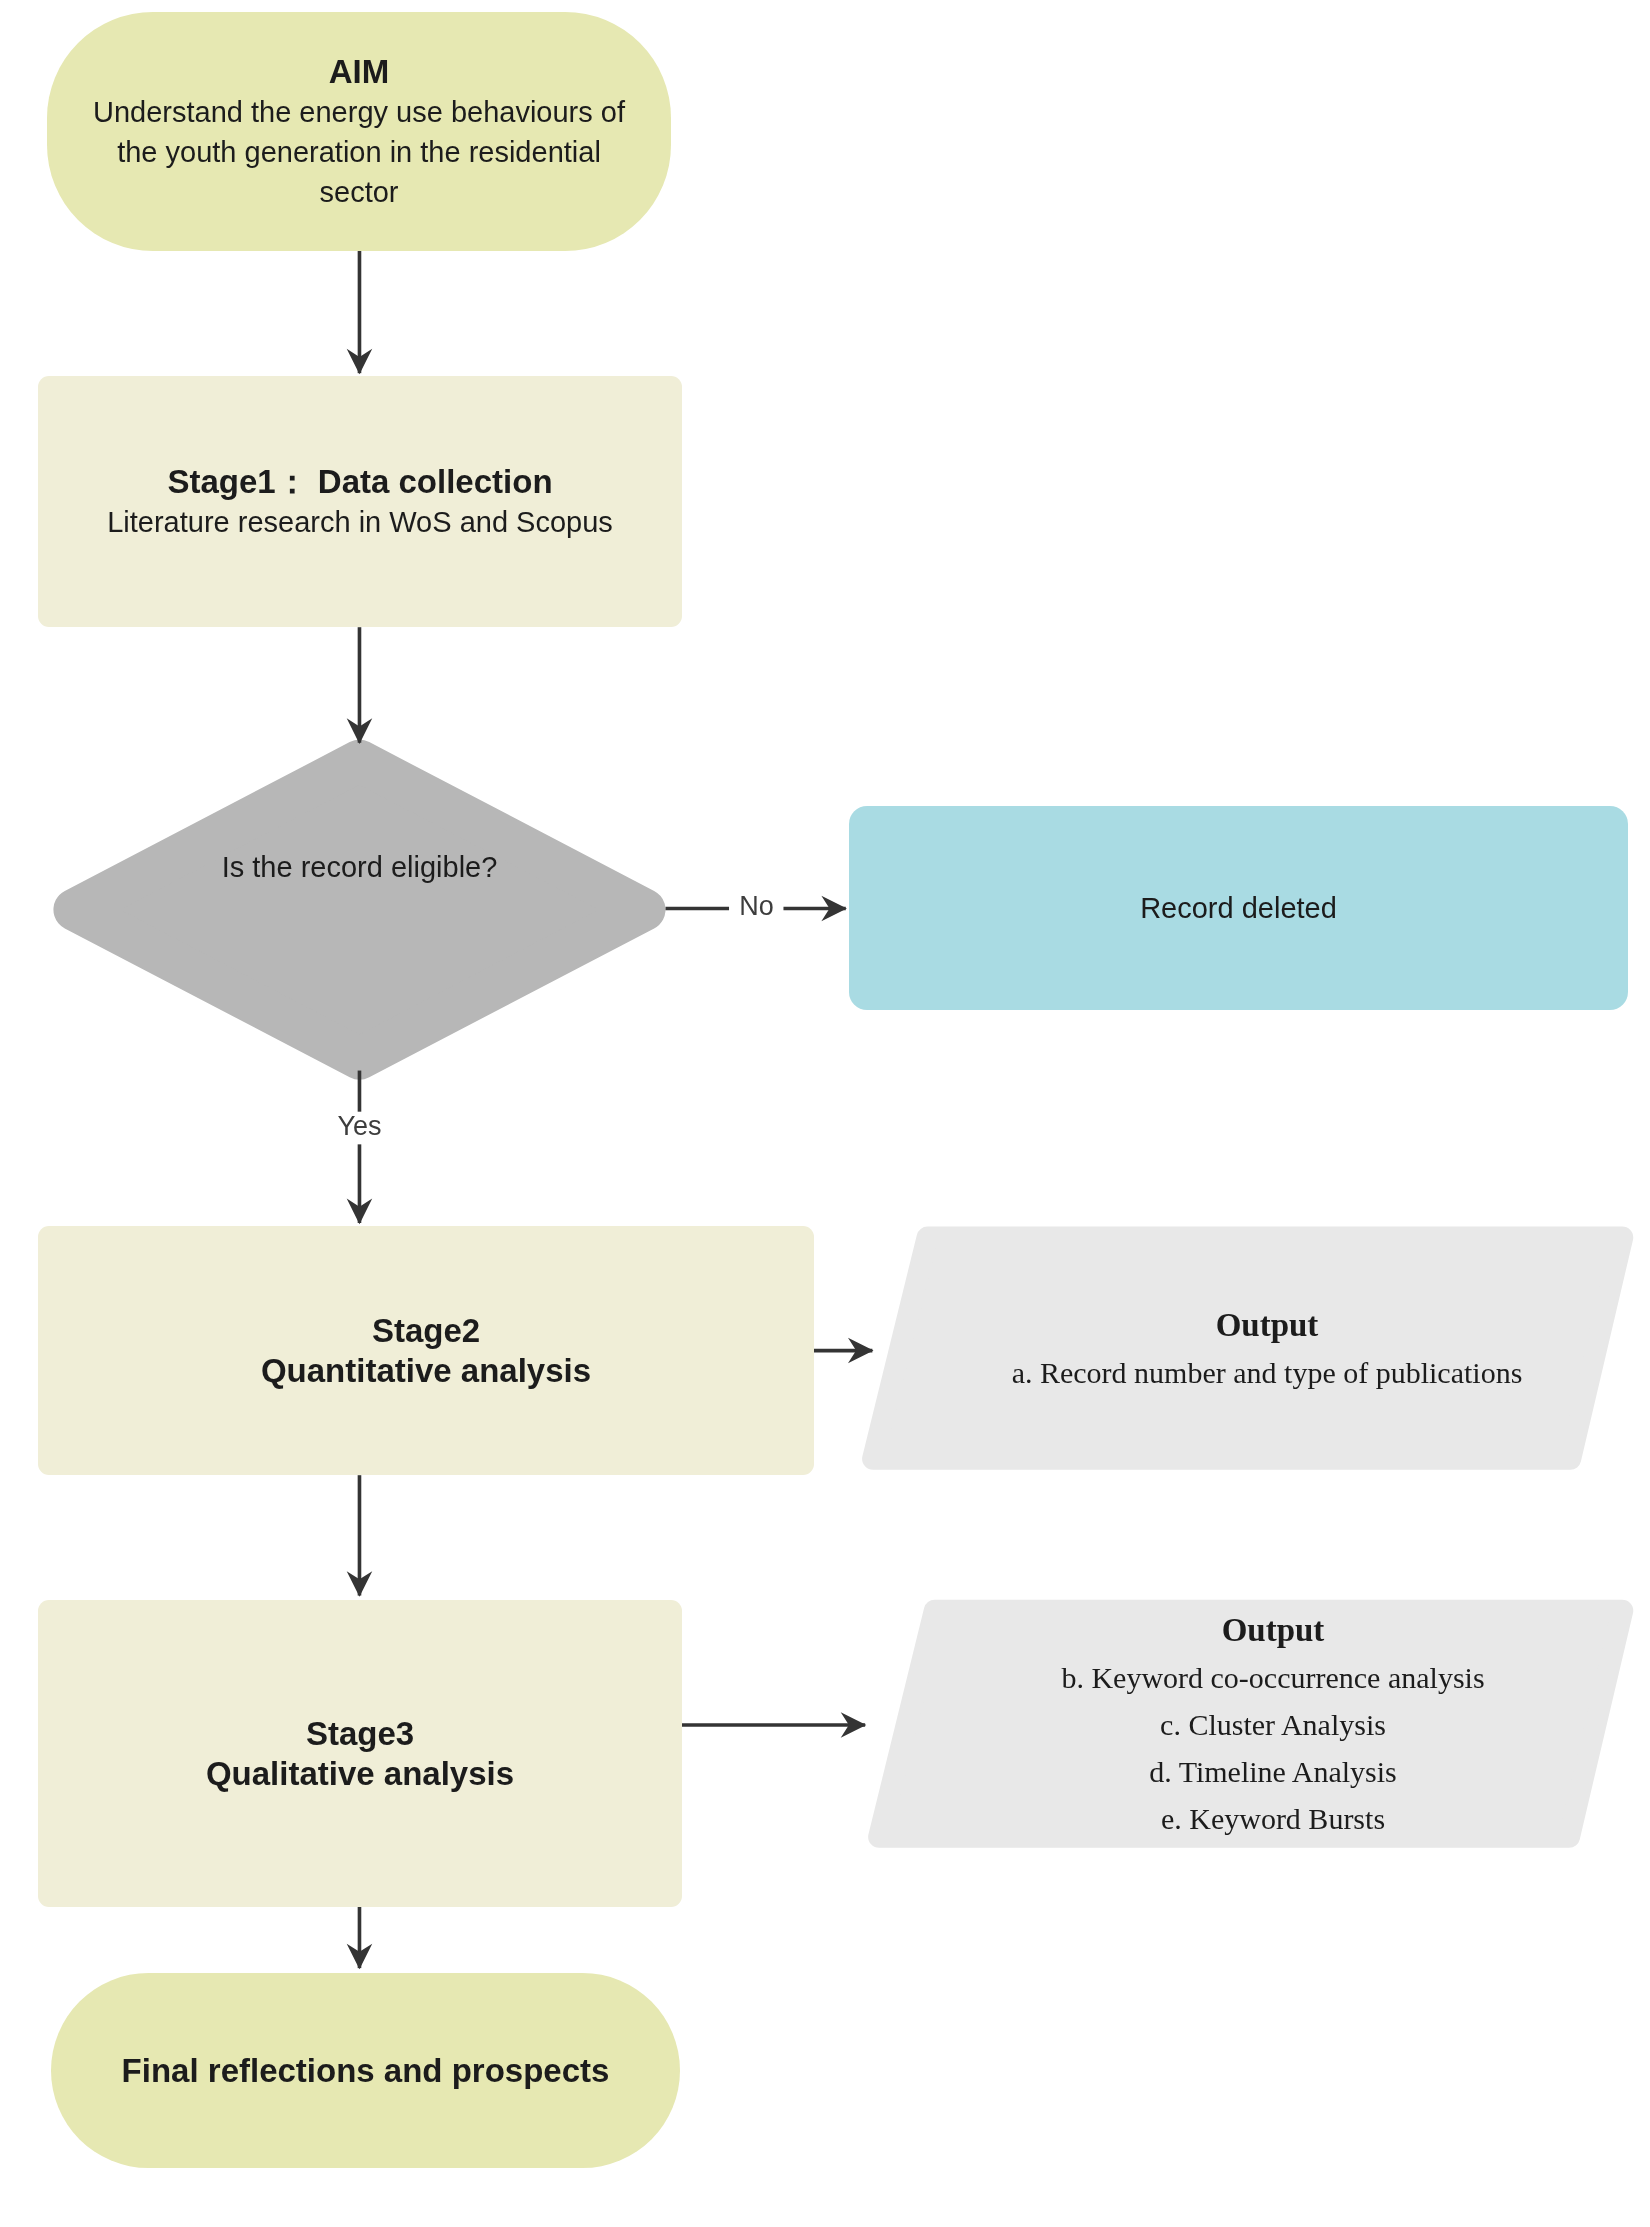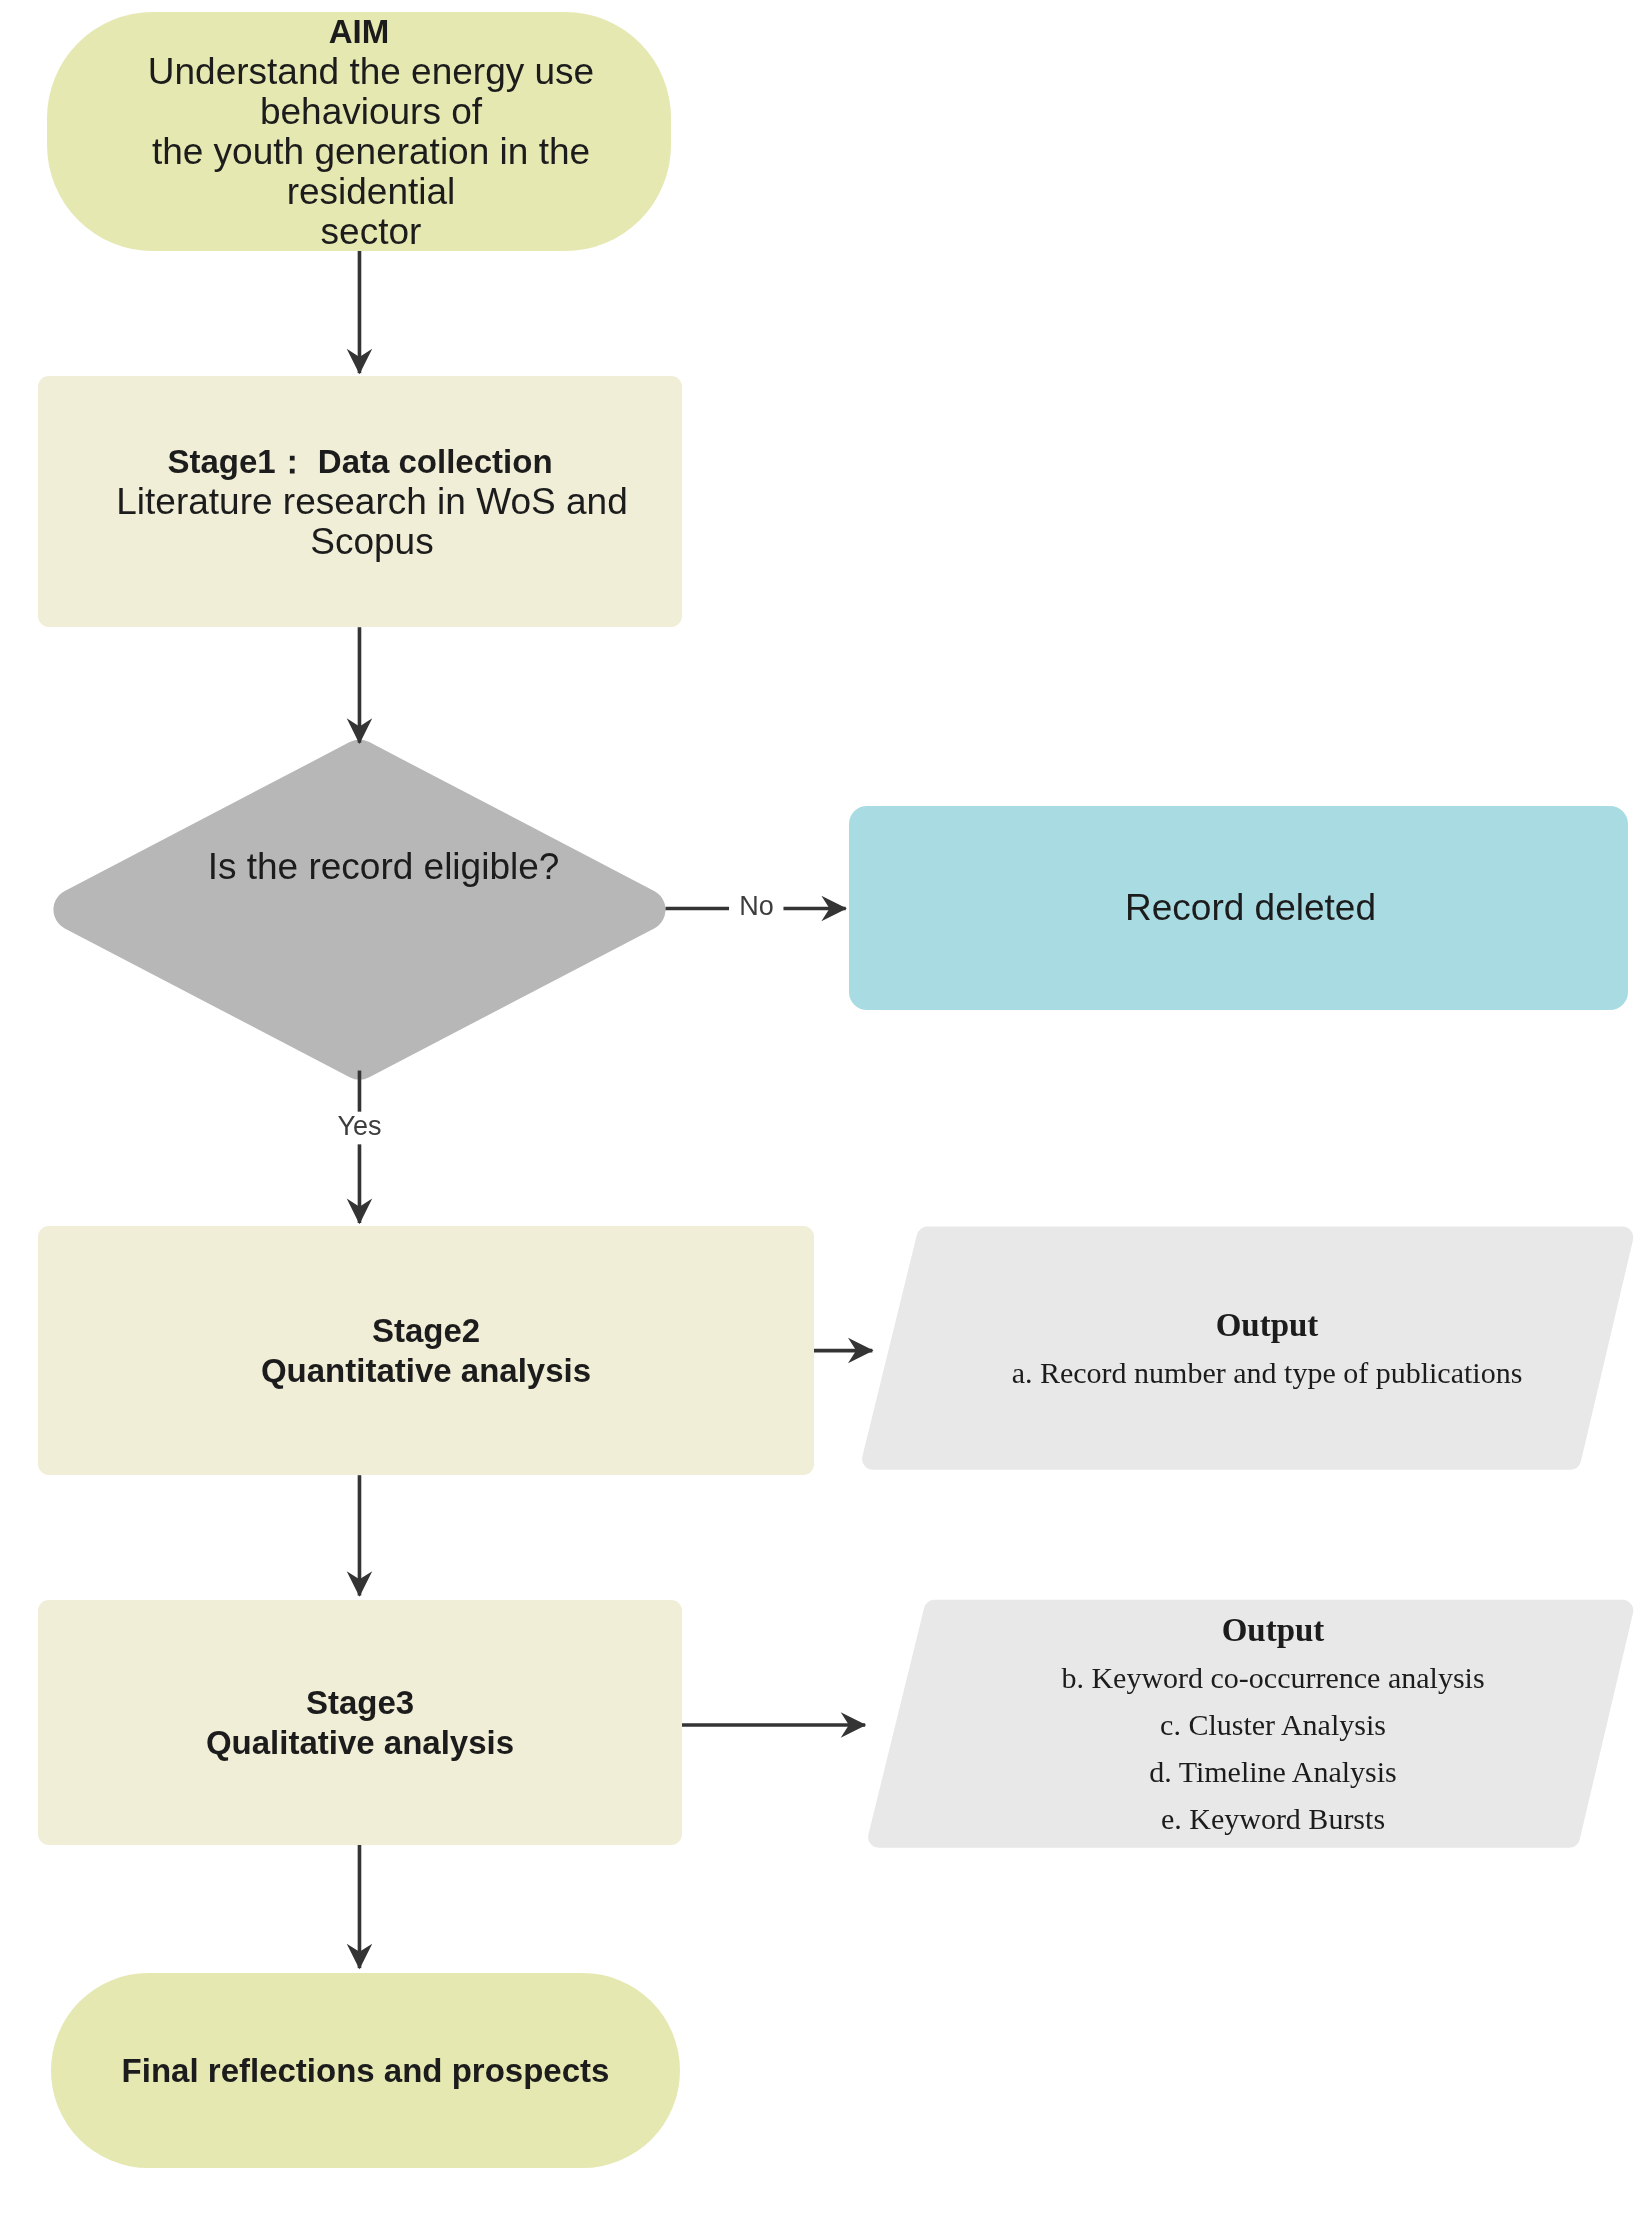--- a/index.html
+++ b/index.html
@@ -57,23 +57,22 @@
   .deleted-box {
     background: var(--c-deleted_fill, #a9dde5);
     border-radius: 18px;
   }
   .node-title {
     font-weight: bold;
     font-size: 33px;
     line-height: 40px;
   }
   .node-text {
-    font-size: 37px;
+    font-size: 29px;
     line-height: 40px;
-    margin-left: 24px;
   }
   .multiline { white-space: pre-line; }
 
   .decision-label-box {
     position: absolute;
     display: flex; align-items: center; justify-content: center;
     text-align: center;
   }
   .output-label-box {
     position: absolute;
@@ -156,21 +155,21 @@
   <div class="node process" style="left:38px; top:1226px; width:776px; height:249px; padding:0 18px;">
     <div class="node-title">Stage2</div>
     <div class="node-title">Quantitative analysis</div>
   </div>
 
   <div class="output-label-box" style="left:907px; top:1233px; width:720px; height:232px;">
     <div class="output-title">Output</div>
     <div class="output-item">a. Record number and type of publications</div>
   </div>
 
-  <div class="node process" style="left:38px; top:1600px; width:644px; height:245px; padding:0 24px;">
+  <div class="node process" style="left:38px; top:1600px; width:644px; height:307px; padding:0 24px;">
     <div class="node-title">Stage3</div>
     <div class="node-title">Qualitative analysis</div>
   </div>
 
   <div class="output-label-box" style="left:913px; top:1603px; width:720px; height:242px;">
     <div class="output-title">Output</div>
     <div class="output-item">b. Keyword co-occurrence analysis</div>
     <div class="output-item">c. Cluster Analysis</div>
     <div class="output-item">d. Timeline Analysis</div>
     <div class="output-item">e. Keyword Bursts</div>

